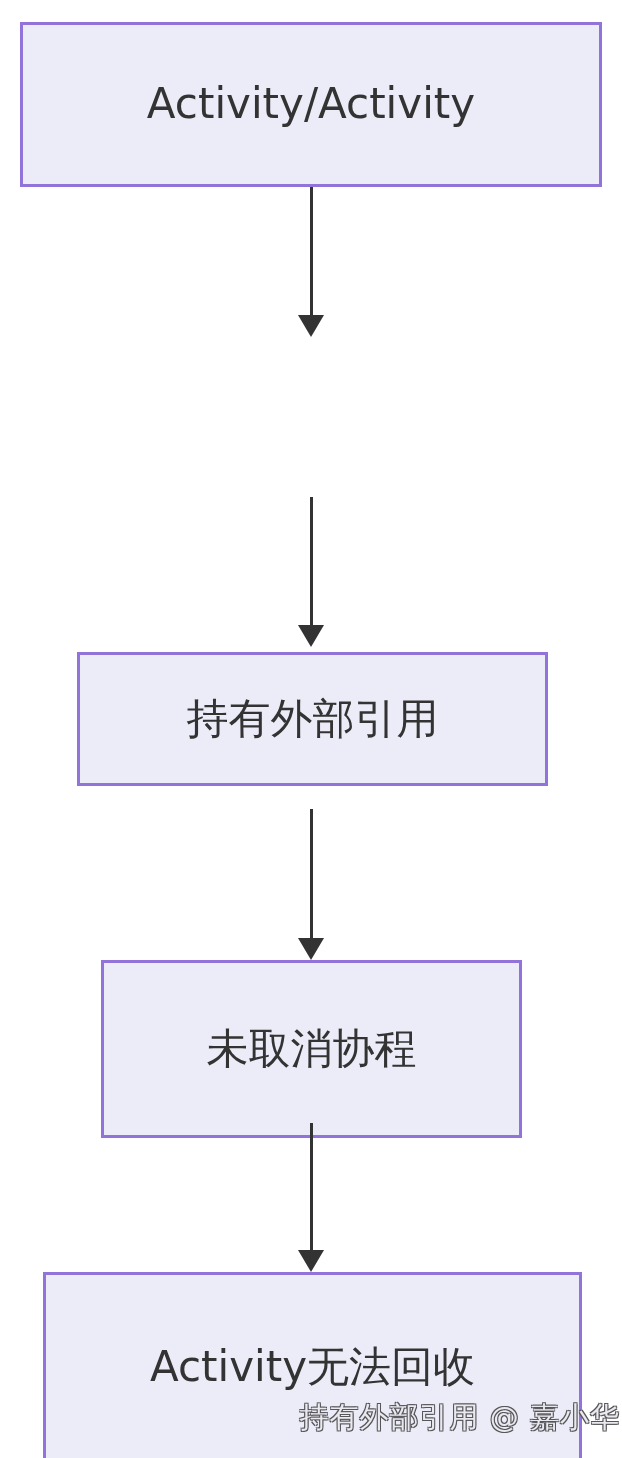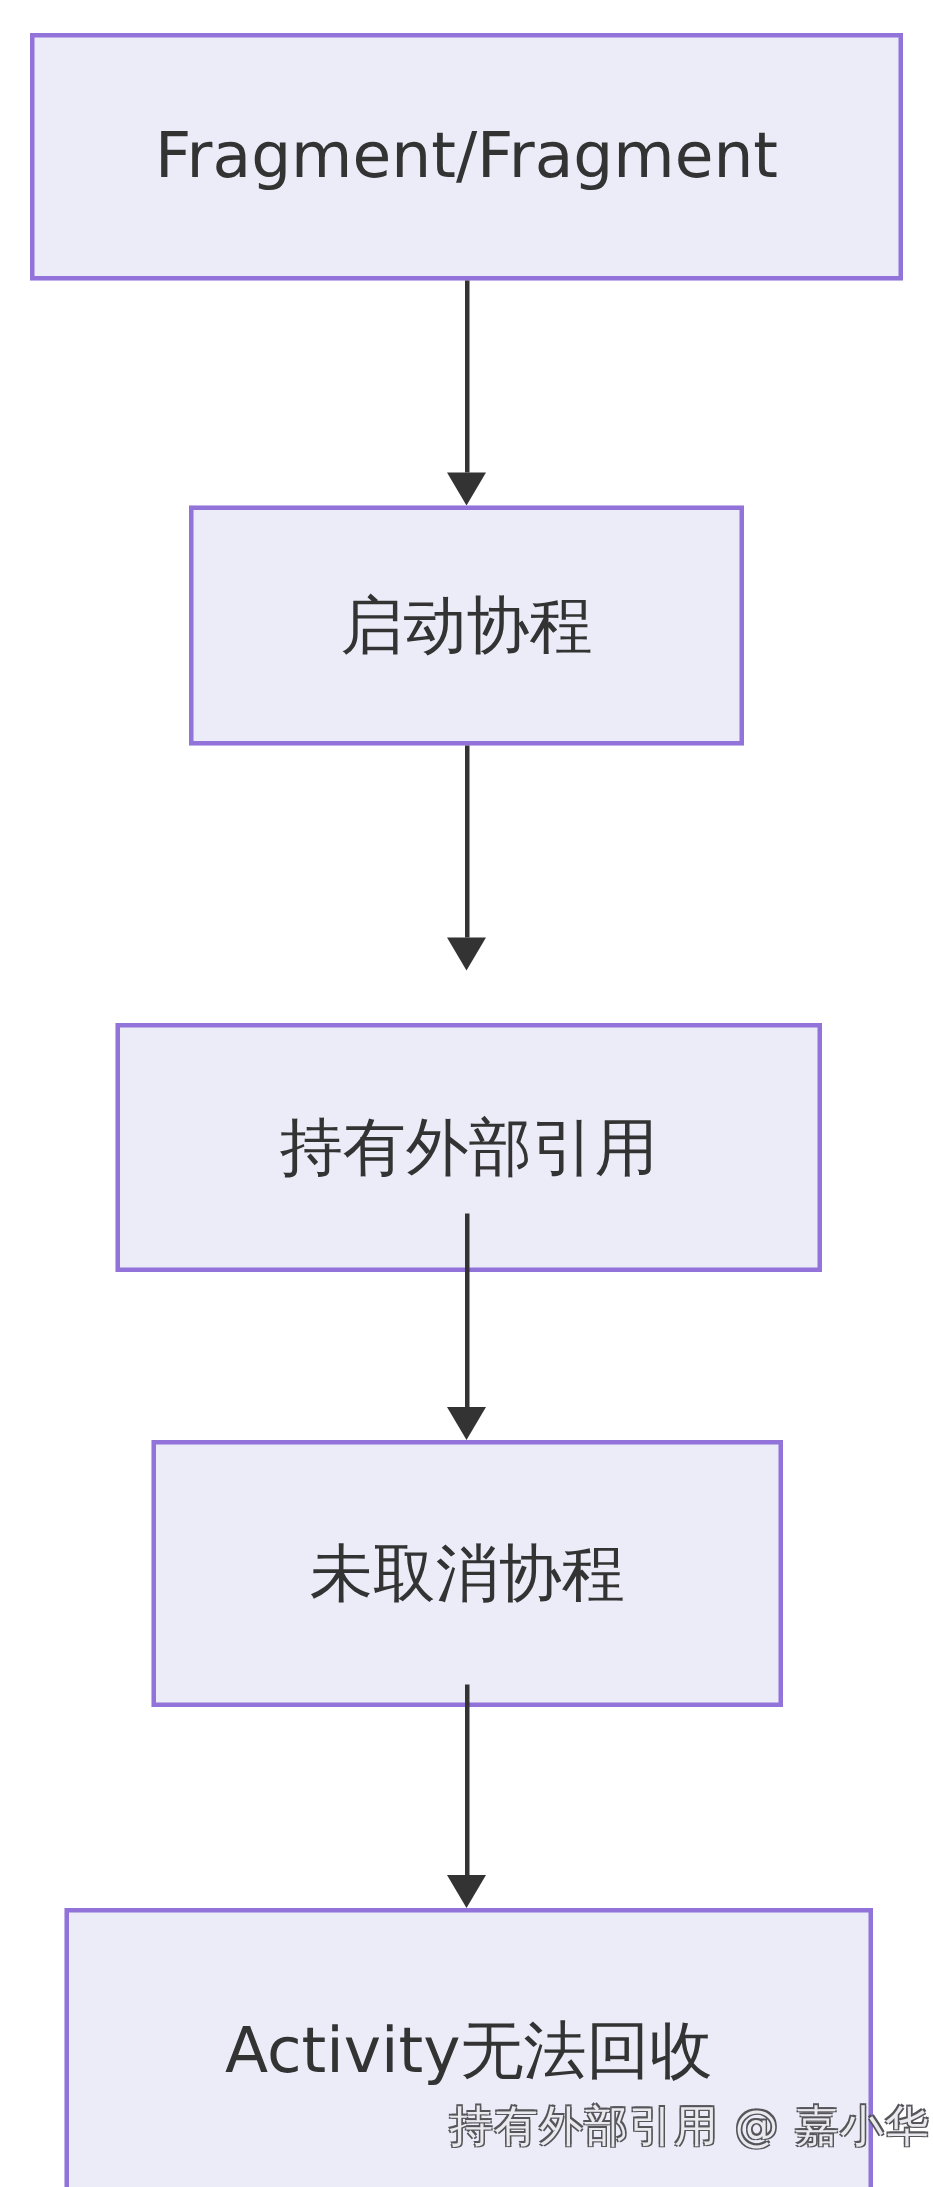--- a/index.html
+++ b/index.html
@@ -28,21 +28,21 @@
     display: flex;
     align-items: center;
     justify-content: center;
     text-align: center;
     color: var(--node-text);
     font-size: 42px;
     line-height: 1.2;
   }
   .node-1 { left: 20px;  top: 22px;   width: 582px; height: 165px; }
   .node-2 { left: 126px; top: 337px;  width: 370px; height: 160px; }
-  .node-3 { left: 77px;  top: 682px;  width: 471px; height: 166px; }
+  .node-3 { left: 77px;  top: 652px;  width: 471px; height: 134px; }
   .node-4 { left: 101px; top: 960px;  width: 421px; height: 178px; }
   .node-5 { left: 43px;  top: 1272px; width: 539px; height: 190px; }
   .arrow {
     position: absolute;
     left: 298px;
     width: 26px;
     display: flex;
     flex-direction: column;
     align-items: center;
   }
@@ -76,31 +76,28 @@
        1px  1px 0 var(--watermark-outline);
     white-space: nowrap;
   }
 </style>
 </head>
 <body>
 
 <div class="canvas">
 
   <div class="node node-1">
-    <span class="node-label">Fragment/Fragment</span>
+    <span class="node-label">Activity/Activity</span>
   </div>
 
   <div class="arrow arrow-1">
     <div class="arrow-line"></div>
     <div class="arrow-head"></div>
   </div>
 
-  <div class="node node-2">
-    <span class="node-label">启动协程</span>
-  </div>
 
   <div class="arrow arrow-2">
     <div class="arrow-line"></div>
     <div class="arrow-head"></div>
   </div>
 
   <div class="node node-3">
     <span class="node-label">持有外部引用</span>
   </div>
 

